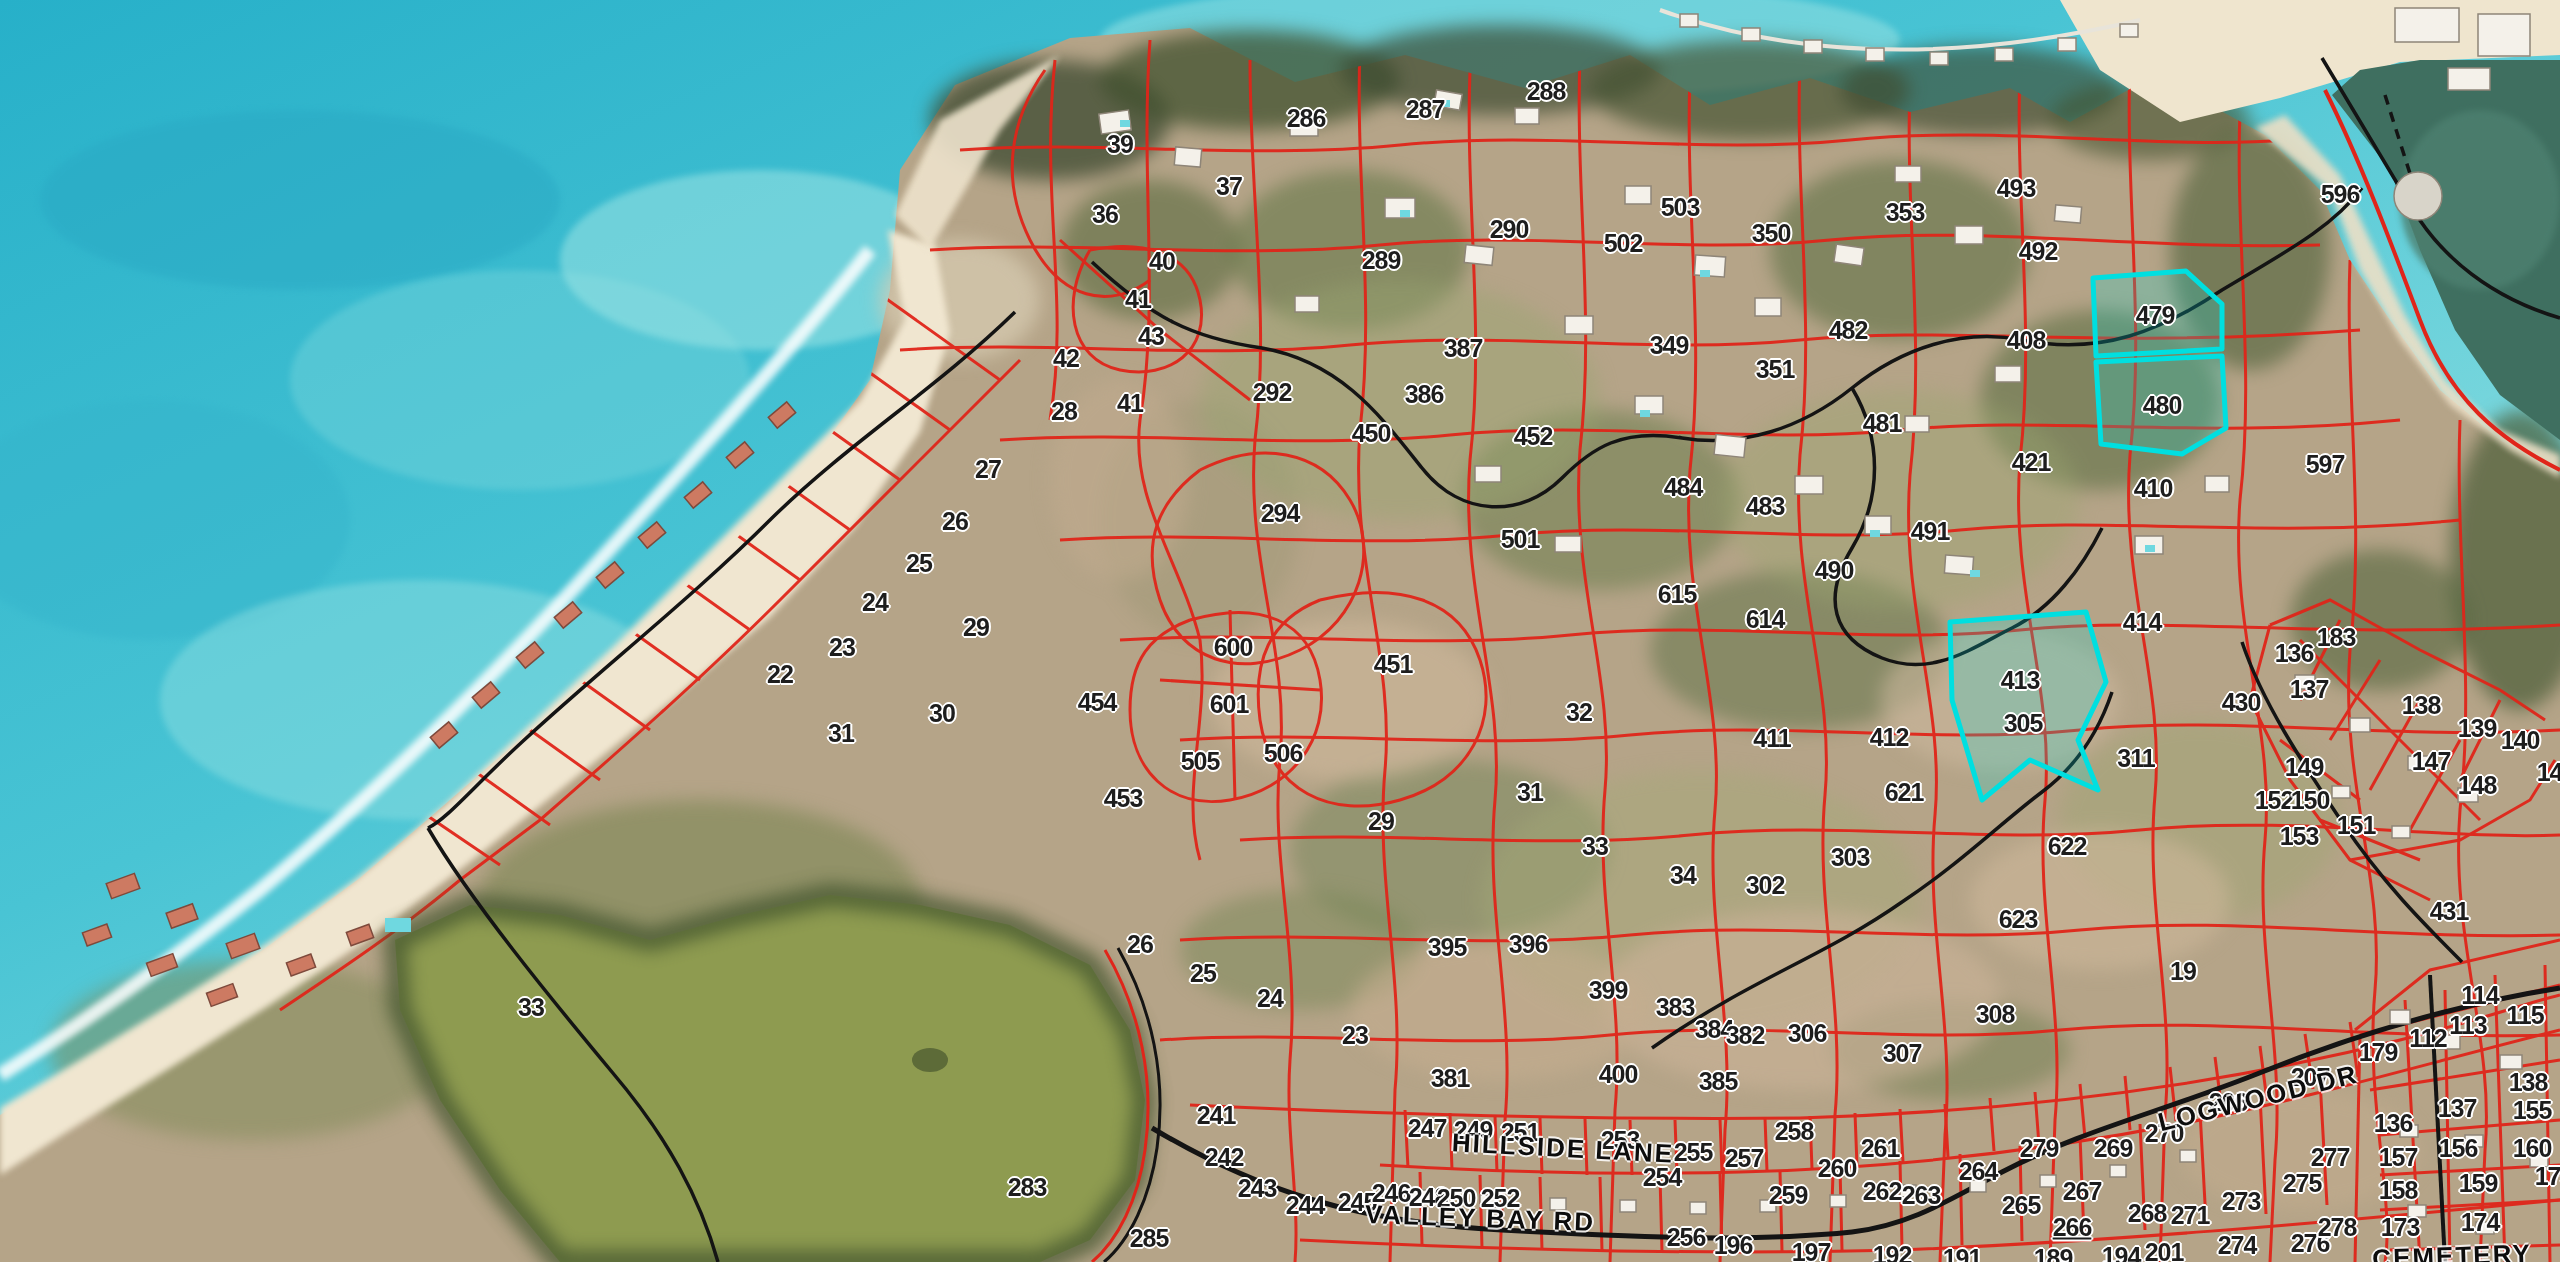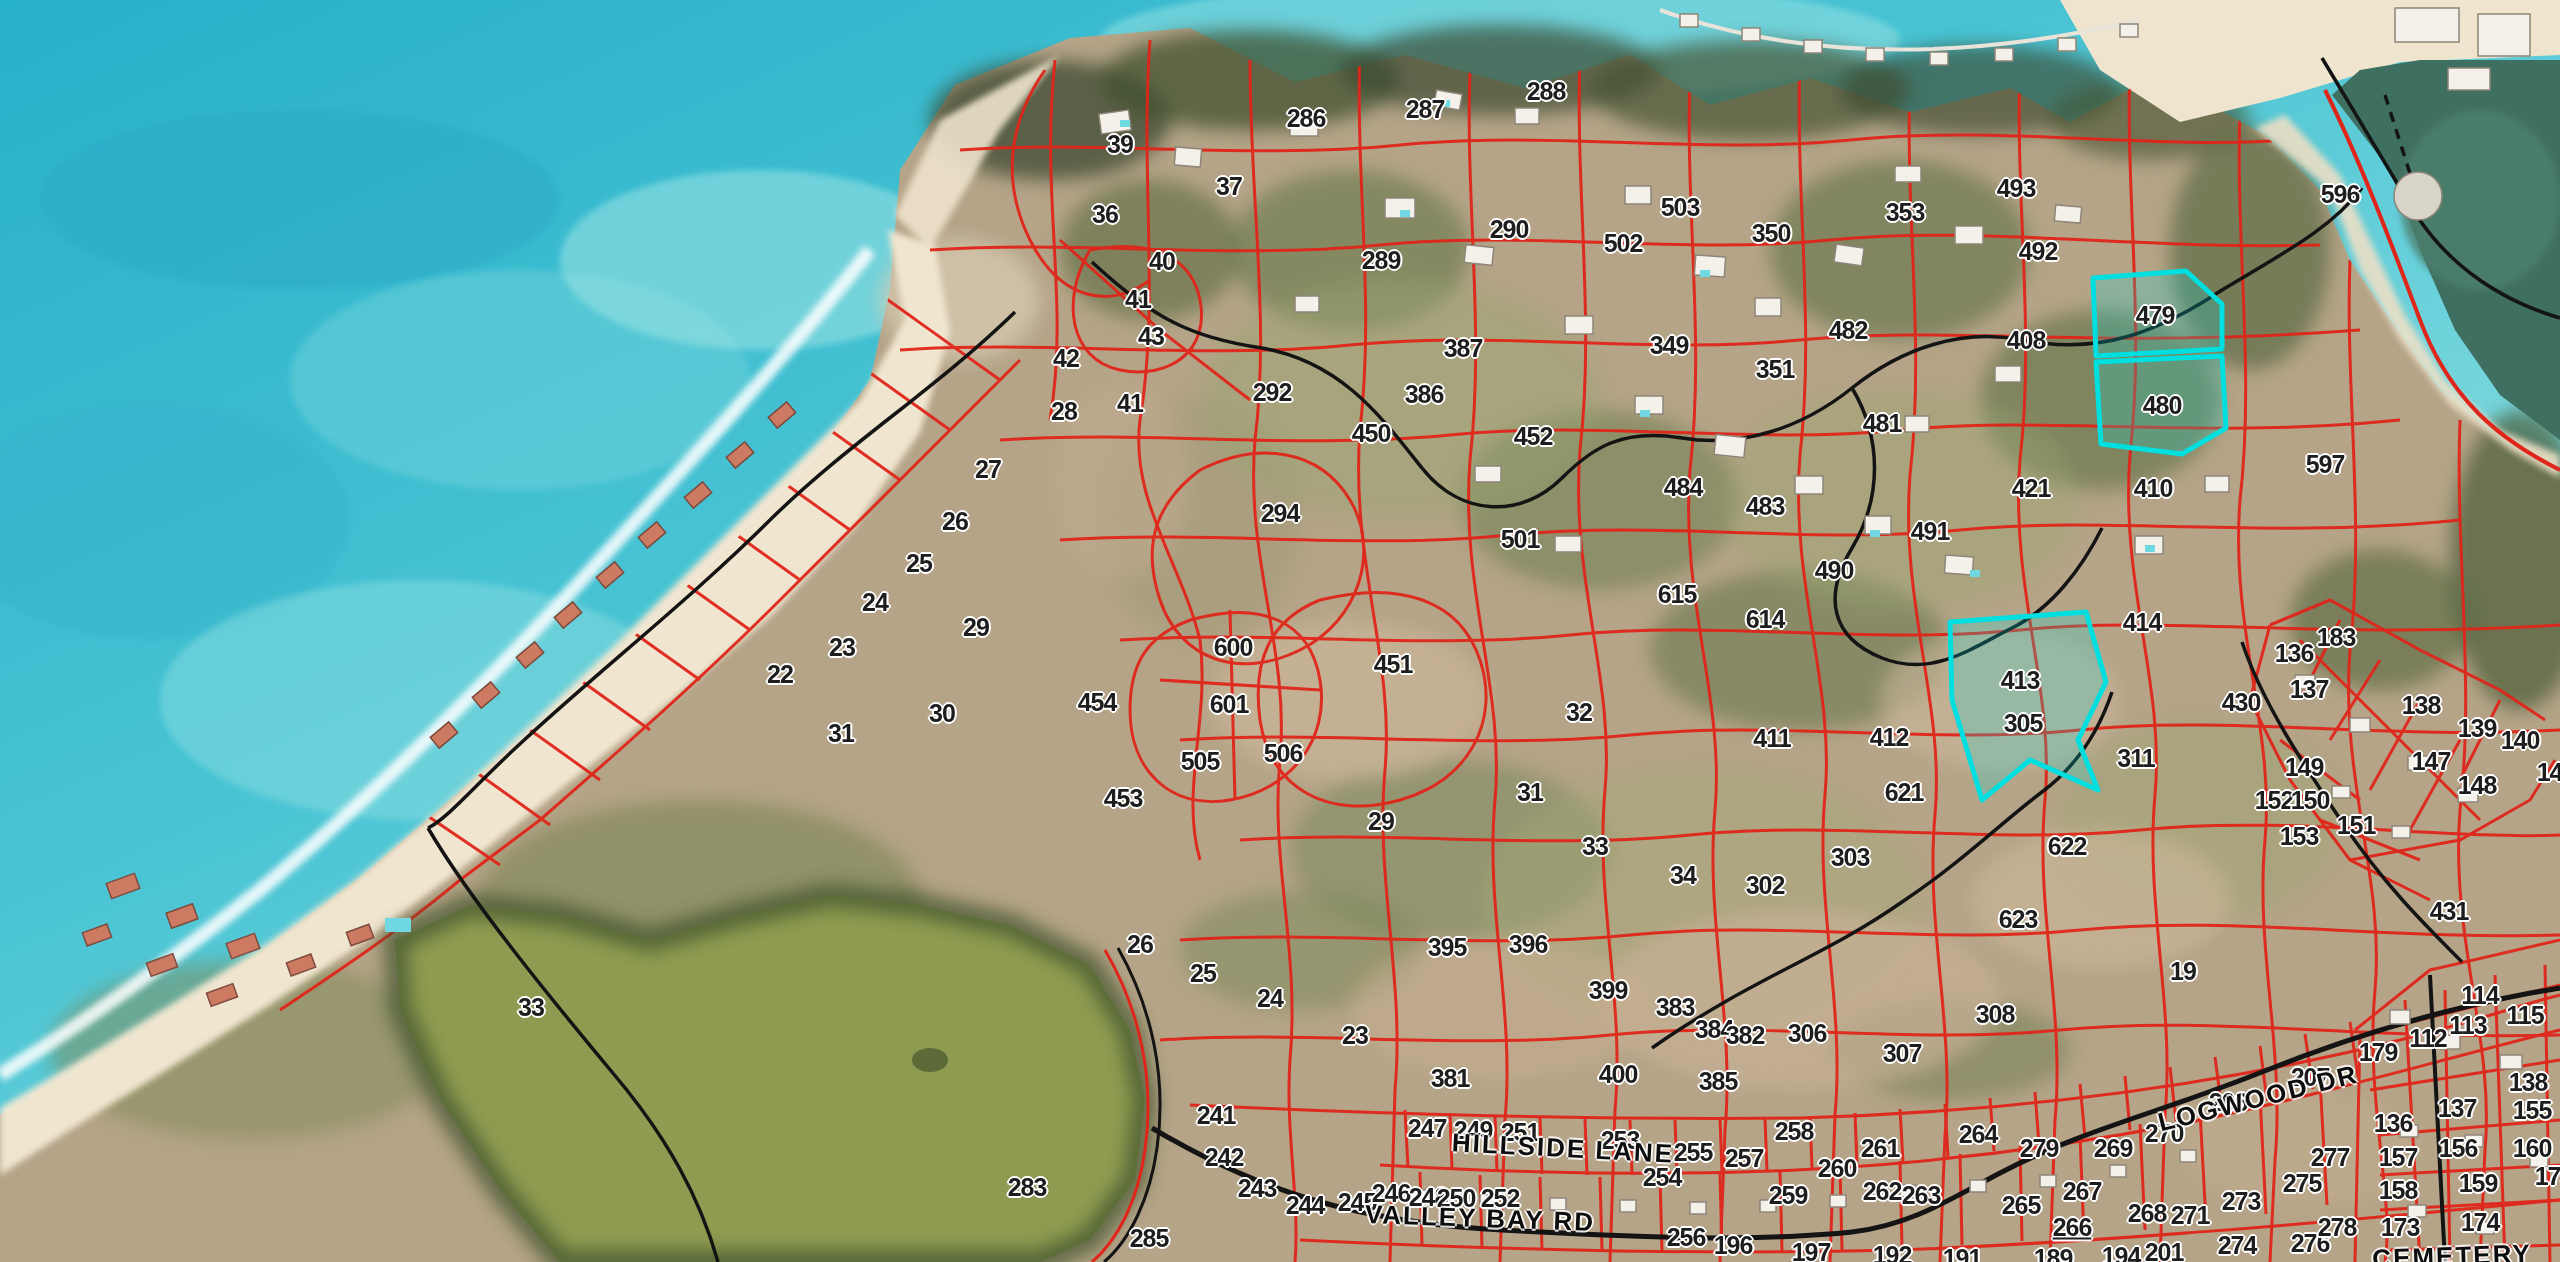--- a/index.html
+++ b/index.html
@@ -347,21 +347,21 @@
       <span class="plabel" style="left: 2026px; top: 340px;">408</span>
       <span class="plabel" style="left: 1848px; top: 330px;">482</span>
       <span class="plabel" style="left: 1775px; top: 369px;">351</span>
       <span class="plabel" style="left: 1669px; top: 345px;">349</span>
       <span class="plabel" style="left: 1463px; top: 348px;">387</span>
       <span class="plabel" style="left: 1424px; top: 394px;">386</span>
       <span class="plabel" style="left: 1371px; top: 433px;">450</span>
       <span class="plabel" style="left: 1533px; top: 436px;">452</span>
       <span class="plabel" style="left: 1280px; top: 513px;">294</span>
       <span class="plabel" style="left: 1882px; top: 423px;">481</span>
-      <span class="plabel" style="left: 2031px; top: 488px; text-align: right;">421</span>
+      <span class="plabel" style="left: 2031px; top: 462px; text-align: right;">421</span>
       <span class="plabel" style="left: 1683px; top: 487px;">484</span>
       <span class="plabel" style="left: 1765px; top: 506px;">483</span>
       <span class="plabel" style="left: 1520px; top: 539px;">501</span>
       <span class="plabel" style="left: 1677px; top: 594px;">615</span>
       <span class="plabel" style="left: 1834px; top: 570px;">490</span>
       <span class="plabel" style="left: 1930px; top: 531px;">491</span>
       <span class="plabel" style="left: 1765px; top: 619px;">614</span>
       <span class="plabel" style="left: 2325px; top: 464px;">597</span>
       <span class="plabel" style="left: 2153px; top: 488px;">410</span>
       <span class="plabel" style="left: 988px; top: 469px;">27</span>
@@ -449,21 +449,21 @@
       <span class="plabel" style="left: 1693px; top: 1152px;">255</span>
       <span class="plabel" style="left: 1686px; top: 1237px;">256</span>
       <span class="plabel" style="left: 1744px; top: 1158px;">257</span>
       <span class="plabel" style="left: 1733px; top: 1245px;">196</span>
       <span class="plabel" style="left: 1794px; top: 1131px;">258</span>
       <span class="plabel" style="left: 1788px; top: 1195px;">259</span>
       <span class="plabel" style="left: 1837px; top: 1168px;">260</span>
       <span class="plabel" style="left: 1880px; top: 1148px;">261</span>
       <span class="plabel" style="left: 1882px; top: 1191px;">262</span>
       <span class="plabel" style="left: 1921px; top: 1195px;">263</span>
-      <span class="plabel" style="left: 1978px; top: 1134px;">264</span>
+      <span class="plabel" style="left: 1978px; top: 1171px;">264</span>
       <span class="plabel" style="left: 2021px; top: 1205px;">265</span>
       <span class="plabel" style="left: 2072px; top: 1227px; text-decoration: underline;">266</span>
       <span class="plabel" style="left: 2082px; top: 1191px;">267</span>
       <span class="plabel" style="left: 2147px; top: 1213px;">268</span>
       <span class="plabel" style="left: 2113px; top: 1148px;">269</span>
       <span class="plabel" style="left: 2164px; top: 1133px;">270</span>
       <span class="plabel" style="left: 2190px; top: 1215px;">271</span>
       <span class="plabel" style="left: 2241px; top: 1201px;">273</span>
       <span class="plabel" style="left: 2237px; top: 1245px;">274</span>
       <span class="plabel" style="left: 2302px; top: 1183px;">275</span>

